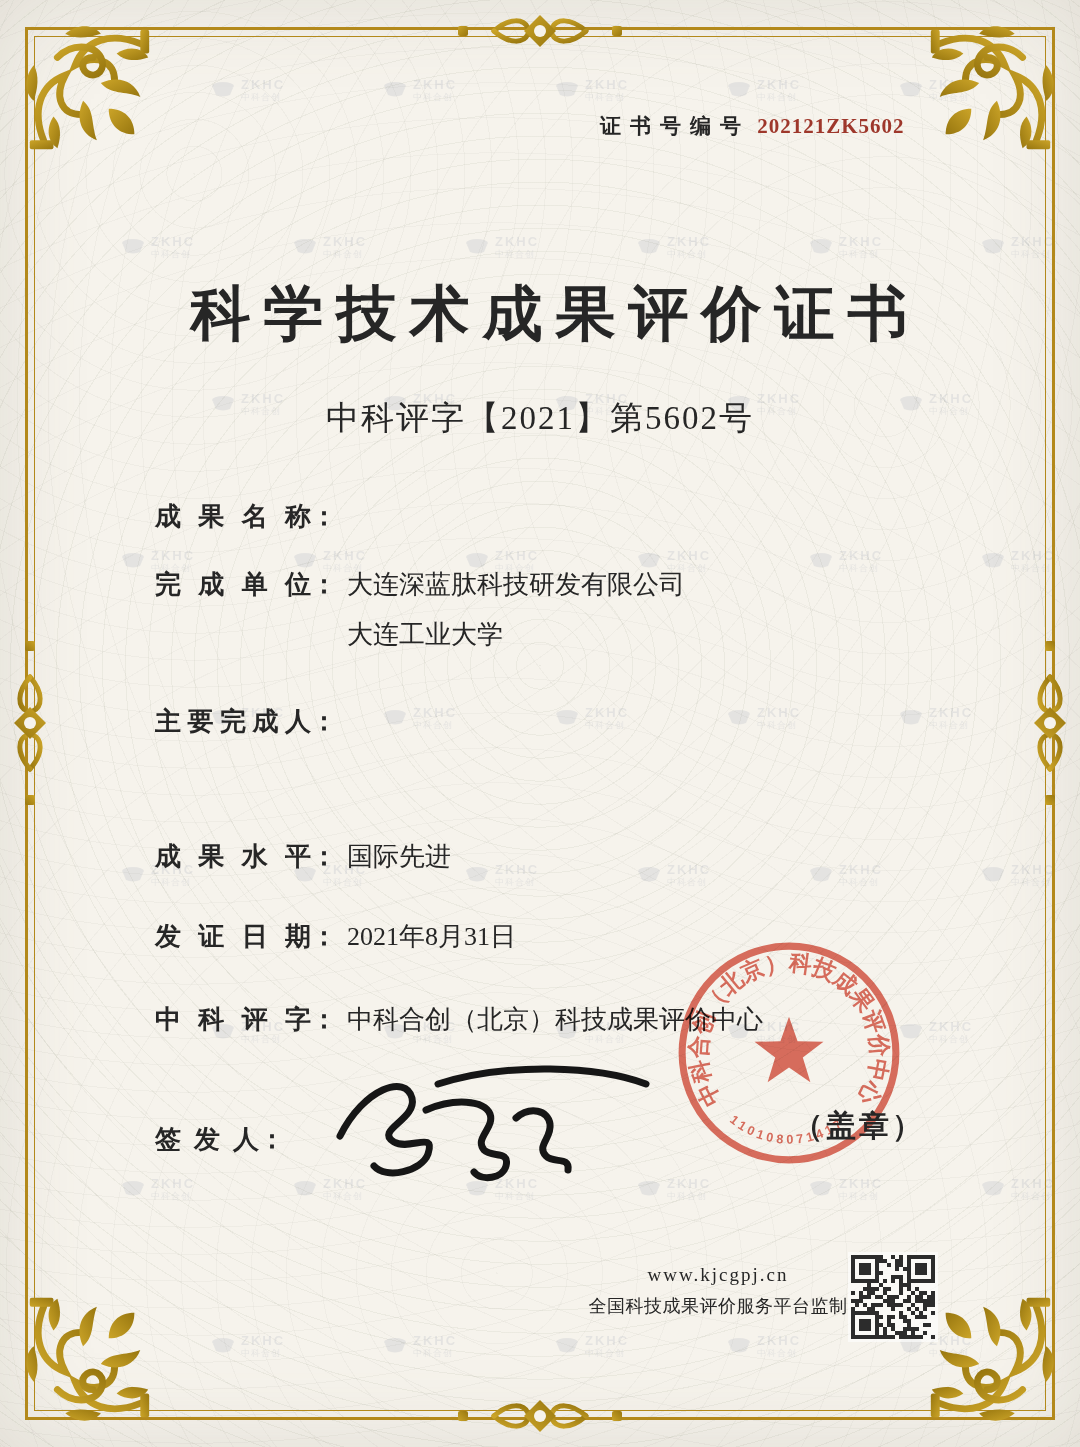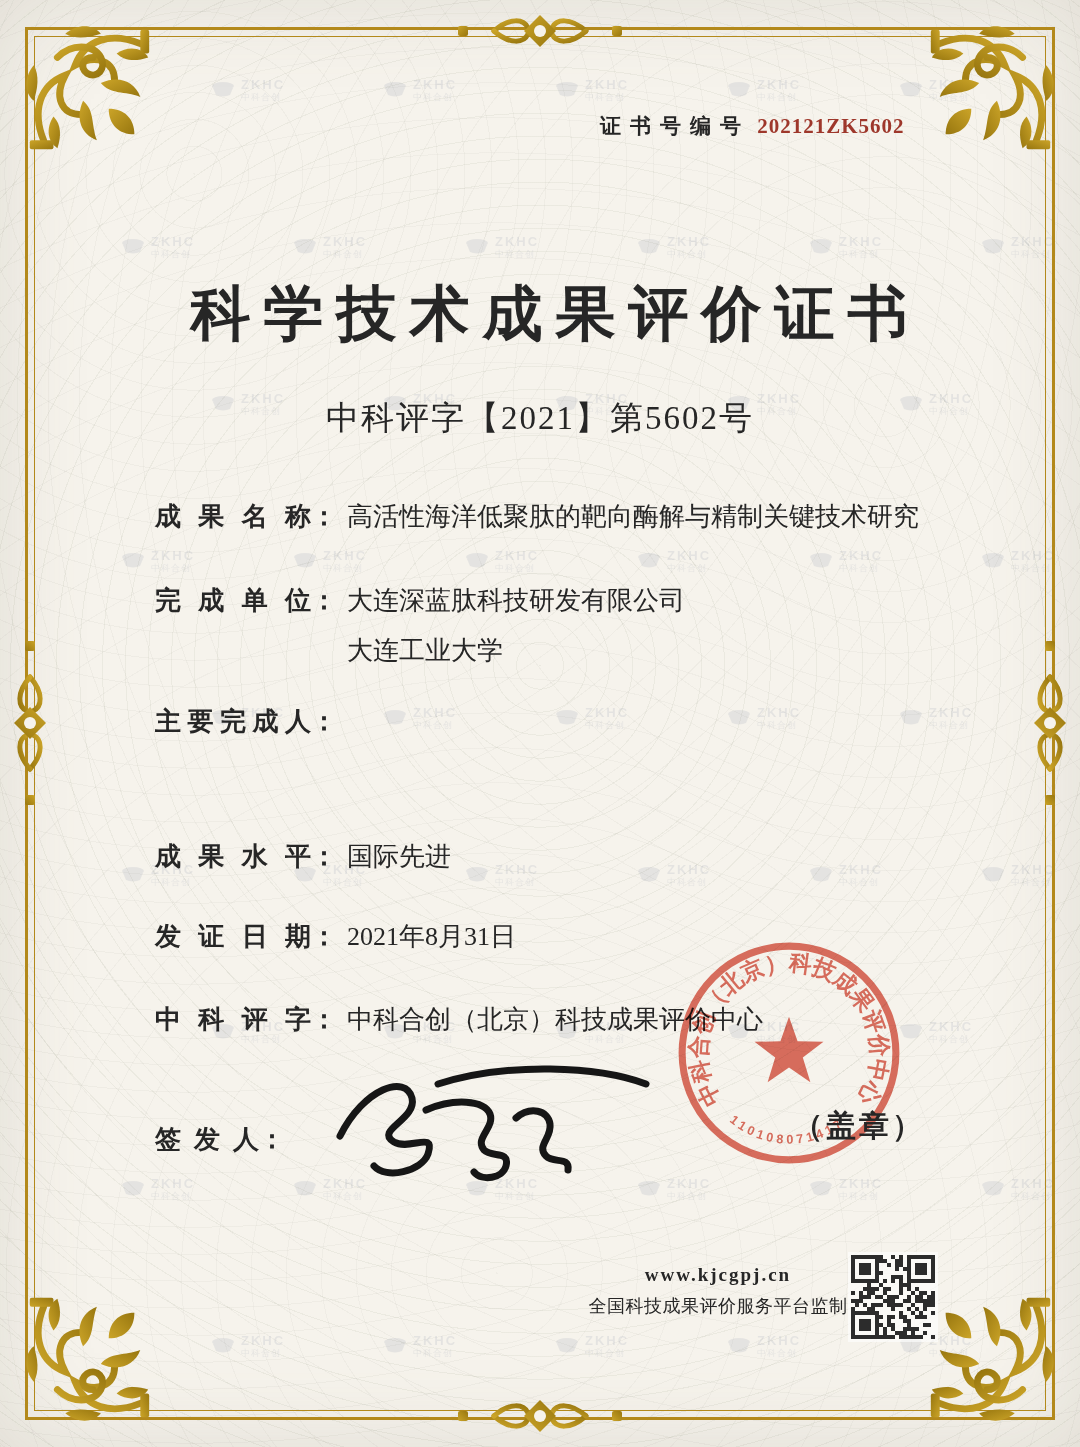--- a/index.html
+++ b/index.html
@@ -46,21 +46,21 @@
   .flabel{display:inline-block;width:156px;font-weight:700;text-align:justify;text-align-last:justify;line-height:50px;white-space:normal;}
   .fcolon{font-weight:700;line-height:50px;}
   .fvalue{margin-left:10px;max-width:600px;}
   .fvalue .line{line-height:50px;white-space:nowrap;}
   .row-sign .flabel{width:104px;}
   .sig{position:absolute;left:278px;top:1058px;z-index:3;}
   
   .seal{position:absolute;left:668px;top:932px;width:242px;height:242px;z-index:5;opacity:.85;mix-blend-mode:multiply;}
   .gaizhang{position:absolute;left:793px;top:1106px;z-index:6;font-size:30px;font-weight:700;letter-spacing:3px;white-space:nowrap;}
   
-  .f-url{position:absolute;left:518px;top:1262px;width:400px;text-align:center;font-size:19px;line-height:26px;font-weight:700;letter-spacing:2px;}
+  .f-url{position:absolute;left:518px;top:1262px;width:400px;text-align:center;font-size:19px;line-height:26px;font-weight:400;letter-spacing:2px;}
   .f-sup{position:absolute;left:518px;top:1293px;width:400px;text-align:center;font-size:18px;line-height:26px;font-weight:400;letter-spacing:.5px;}
   .qr{position:absolute;left:848px;top:1252px;padding:3px;background:rgba(255,255,255,.6);
       display:grid;grid-template-columns:repeat(21,4px);grid-auto-rows:4px;}
   .qr i{display:block;}
   .qr i.on{background:#2c2c2c;}
 </style>
 </head>
 <body>
 
 <div class="paper">
@@ -702,25 +702,22 @@
     <span class="lbl">证书号编号</span>
     <span class="val">202121ZK5602</span>
   </div>
 
   <div class="title">科学技术成果评价证书</div>
   <div class="subtitle">中科评字【2021】第5602号</div>
 
   <div class="row" style="top:492px">
     <span class="flabel">成果名称</span>
       <span class="fcolon">：</span>
-    <div class="fvalue">
-        <div class="line">高活性海洋低聚肽的靶向酶解与精制关键技术研究</div>
-      </div>
   </div>
-  <div class="row" style="top:576px">
+  <div class="row" style="top:560px">
     <span class="flabel">完成单位</span>
       <span class="fcolon">：</span>
     <div class="fvalue">
       <div class="line">大连深蓝肽科技研发有限公司</div>
       <div class="line">大连工业大学</div>
     </div>
   </div>
   <div class="row" style="top:697px">
     <span class="flabel">主要完成人</span>
       <span class="fcolon">：</span>

